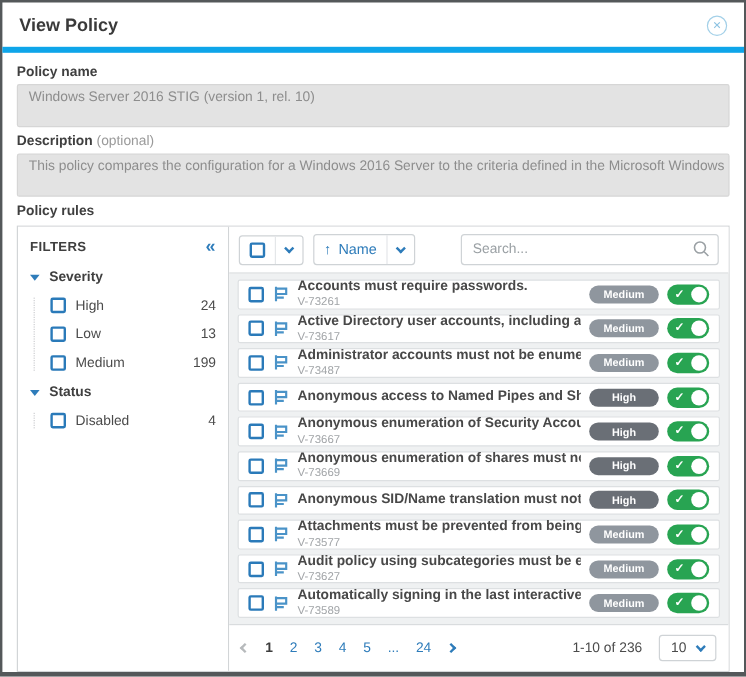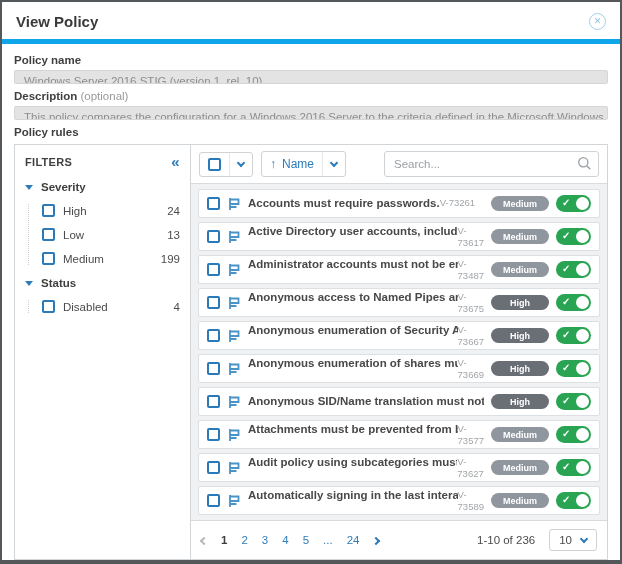--- a/index.html
+++ b/index.html
@@ -14,21 +14,21 @@
   .dlg-header{display:flex;align-items:center;justify-content:space-between;
     padding:11px 14px 9px;border-bottom:5px solid #0ea5e9;}
   .dlg-title{font-size:15px;font-weight:bold;color:#3a3a3a;}
   .close-x{width:17px;height:17px;border:1px solid #a3d0e8;border-radius:50%;
     color:#8cc2e2;font-size:9px;line-height:15px;text-align:center;cursor:pointer;user-select:none;}
   
   .dlg-body{flex:1;display:flex;flex-direction:column;padding:4px 12px 0;min-height:0;}
   .field-label{font-size:11.5px;font-weight:bold;color:#3f3f3f;margin:6px 0 4px;}
   .optional{font-weight:normal;color:#9a9a9a;}
   .ro-input{background:#e3e3e3;border:1px solid #d6d6d6;border-radius:2px;
-    color:#8d8d8d;font-size:11.5px;padding:4px 9px;height:14px;white-space:nowrap;overflow:hidden;}
+    color:#8d8d8d;font-size:11.5px;padding:4px 9px;height:36px;white-space:nowrap;overflow:hidden;}
   
   .rules-panel{flex:1;display:flex;border:1px solid #d2d5d7;min-height:0;margin-top:2px;}
   .filters{width:176px;border-right:1px solid #d2d5d7;background:#fff;padding:9px 10px;font-size:11.5px;flex-shrink:0;}
   .filters-head{display:flex;justify-content:space-between;align-items:center;
     font-size:11px;font-weight:bold;color:#3f3f3f;letter-spacing:.3px;}
   .collapse{color:#2e7cba;font-size:15px;font-weight:bold;cursor:pointer;line-height:1;}
   .fgroup{margin-top:12px;}
   .fgroup-head{display:flex;align-items:center;gap:8px;font-weight:bold;color:#3f3f3f;}
   .caret-down{width:0;height:0;border-left:4px solid transparent;border-right:4px solid transparent;
     border-top:5px solid #2e7cba;cursor:pointer;}
@@ -53,21 +53,21 @@
   .search-wrap{margin-left:auto;position:relative;}
   .search{width:215px;height:26px;border:1px solid #cfd3d6;border-radius:3px;
     font-family:"Liberation Sans",sans-serif;font-size:11.5px;color:#555;padding:0 26px 0 9px;outline:none;}
   .search::placeholder{color:#9aa0a4;}
   .mag{position:absolute;right:7px;top:5px;}
   
   .rows{flex:1;display:flex;flex-direction:column;gap:4px;padding:5px 7px;min-height:0;overflow:hidden;}
   .row{flex:1;min-height:0;background:#fff;border:1px solid #dde0e2;border-radius:2px;
     display:flex;align-items:center;gap:7px;padding:2px 8px;}
   .rule-ic{flex-shrink:0;display:flex;}
-  .rtxt{flex:1;min-width:0;display:flex;flex-direction:row;line-height:1.18;}
+  .rtxt{flex:1;min-width:0;display:flex;flex-direction:column;line-height:1.18;}
   .rtitle{font-size:11.5px;font-weight:bold;color:#484848;white-space:nowrap;overflow:hidden;}
   .rid{font-size:9.5px;color:#a2a5a8;}
   .badge{width:58px;text-align:center;padding:2.5px 0;border-radius:9px;color:#fff;
     font-size:9px;font-weight:bold;flex-shrink:0;}
   .badge[data-severity="Medium"]{background:#8f969e;}
   .badge[data-severity="High"]{background:#6a6f76;}
   .toggle{position:relative;width:35px;height:17px;border-radius:9px;background:#28a452;
     flex-shrink:0;cursor:pointer;}
   .tick{position:absolute;left:6px;top:2px;color:#fff;font-size:10px;font-weight:bold;}
   .knob{position:absolute;right:2px;top:2px;width:13px;height:13px;border-radius:50%;background:#fff;}
@@ -249,21 +249,20 @@
 
             <div class="row">
               <span class="cbx"></span>
               <span class="rule-ic">
                 <svg width="14" height="14" viewBox="0 0 14 14">
                   <path d="M3 1v12 M3 2.5h8.5v4.5H3 M3 10h6.5" fill="none" stroke="#4a93c8" stroke-width="1.8"></path>
                 </svg>
               </span>
               <span class="rtxt">
                 <span class="rtitle">Anonymous access to Named Pipes and Shares must be restr...</span>
-                <span class="rid">V-73675</span>
               </span>
               <span class="badge" data-severity="High">High</span>
               <span class="toggle">
                 <span class="tick">✓</span>
                 <span class="knob"></span>
               </span>
             </div>
 
             <div class="row">
               <span class="cbx"></span>

